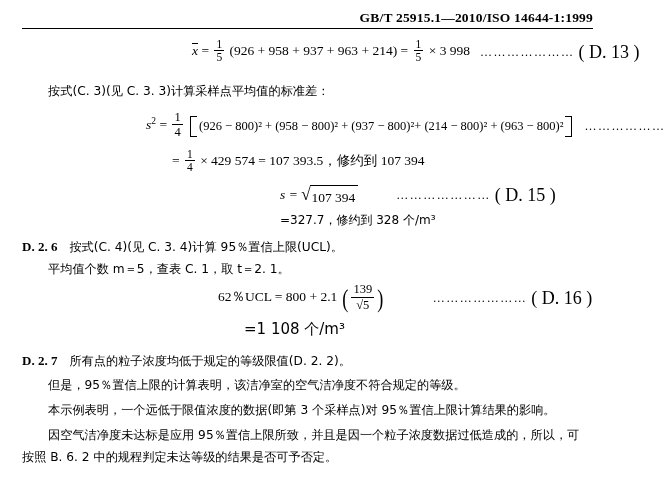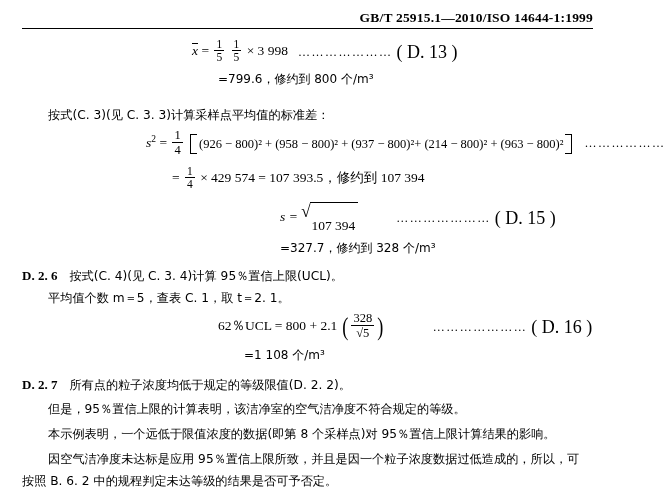--- a/index.html
+++ b/index.html
@@ -114,21 +114,21 @@
     vertical-align: middle;
   }
   .sqrt .sign {
     font-size: 17px;
     line-height: 1;
     position: relative;
     top: 1px;
   }
   .sqrt .rad {
     border-top: 1px solid #000;
-    padding: 15px 3px 0 1px;
+    padding: 4px 3px 0 1px;
   }
   
   .bracket {
     display: inline-flex;
     align-items: stretch;
     vertical-align: middle;
   }
   .bracket .lb, .bracket .rb {
     width: 6px;
     border: 1px solid #000;
@@ -166,35 +166,35 @@
   <hr class="hrule">
 
   <div class="math-row" style="padding-left:170px;">
     <span class="math">
       <span class="overline italic">x</span>
       <span>=</span>
       <span class="frac">
         <span class="num">1</span>
         <span class="den">5</span>
       </span>
+      <span>(926 + 958 + 937 + 963 + 214) =</span>
       <span class="frac">
         <span class="num">1</span>
         <span class="den">5</span>
       </span>
       <span>× 3 998</span>
     </span>
     <span class="dots">…………………</span>
     <span class="eqno">( D. 13 )</span>
   </div>
 
-  <div class="line" style="padding-left:196px; font-family:'DejaVu Sans','Liberation Sans',sans-serif; font-size:12px; margin-top:6px;">=799.6，修约到 800 个/m³</div>
 
   <div class="body-cn indent1" style="margin-top:18px;">按式(C. 3)(见 C. 3. 3)计算采样点平均值的标准差：</div>
 
-  <div class="math-row" style="padding-left:124px; margin-top:6px;justify-content:space-between;">
+  <div class="math-row" style="padding-left:124px; margin-top:12px;justify-content:space-between;">
     <span class="math">
       <span class="italic">s</span><span class="sup">2</span>
       <span>=</span>
       <span class="frac bigfrac">
         <span class="num">1</span>
         <span class="den">4</span>
       </span>
       <span class="bracket">
         <span class="lb"></span>
         <span class="rows">
@@ -238,35 +238,35 @@
     <span class="body-cn" style="margin-left:8px;">按式(C. 4)(见 C. 3. 4)计算 95％置信上限(UCL)。</span>
   </div>
   <div class="body-cn indent1" style="margin-top:5px;">平均值个数 m＝5，查表 C. 1，取 t＝2. 1。</div>
 
   <div class="math-row" style="padding-left:196px; margin-top:6px;">
     <span class="math">
       <span>62％UCL = 800 + 2.1</span>
       <span class="bigparen">
         <span class="pl">(</span>
         <span class="frac bigfrac">
-          <span class="num">328</span>
+          <span class="num">139</span>
           <span class="den">√5</span>
         </span>
         <span class="pr">)</span>
       </span>
     </span>
     <span class="dots" style="margin-left:48px;">…………………</span>
     <span class="eqno">( D. 16 )</span>
   </div>
 
-  <div class="line" style="padding-left:222px; font-family:'DejaVu Sans','Liberation Sans',sans-serif; font-size:12px; margin-top:6px;">=1 108 个/m³</div>
+  <div class="line" style="padding-left:222px; font-family:'DejaVu Sans','Liberation Sans',sans-serif; font-size:15px; margin-top:6px;">=1 108 个/m³</div>
 
   <div style="margin-top:10px;">
     <span class="clause">D. 2. 7</span>
     <span class="body-cn" style="margin-left:8px;">所有点的粒子浓度均低于规定的等级限值(D. 2. 2)。</span>
   </div>
 
   <div class="body-cn indent1 para">但是，95％置信上限的计算表明，该洁净室的空气洁净度不符合规定的等级。</div>
-  <div class="body-cn indent1 para">本示例表明，一个远低于限值浓度的数据(即第 8 个采样点)对 95％置信上限计算结果的影响。</div>
+  <div class="body-cn indent1 para">本示例表明，一个远低于限值浓度的数据(即第 3 个采样点)对 95％置信上限计算结果的影响。</div>
   <div class="body-cn indent1 para">因空气洁净度未达标是应用 95％置信上限所致，并且是因一个粒子浓度数据过低造成的，所以，可</div>
   <div class="body-cn para" style="margin-top:4px;">按照 B. 6. 2 中的规程判定未达等级的结果是否可予否定。</div>
 
 </div>
 
 </body></html>

